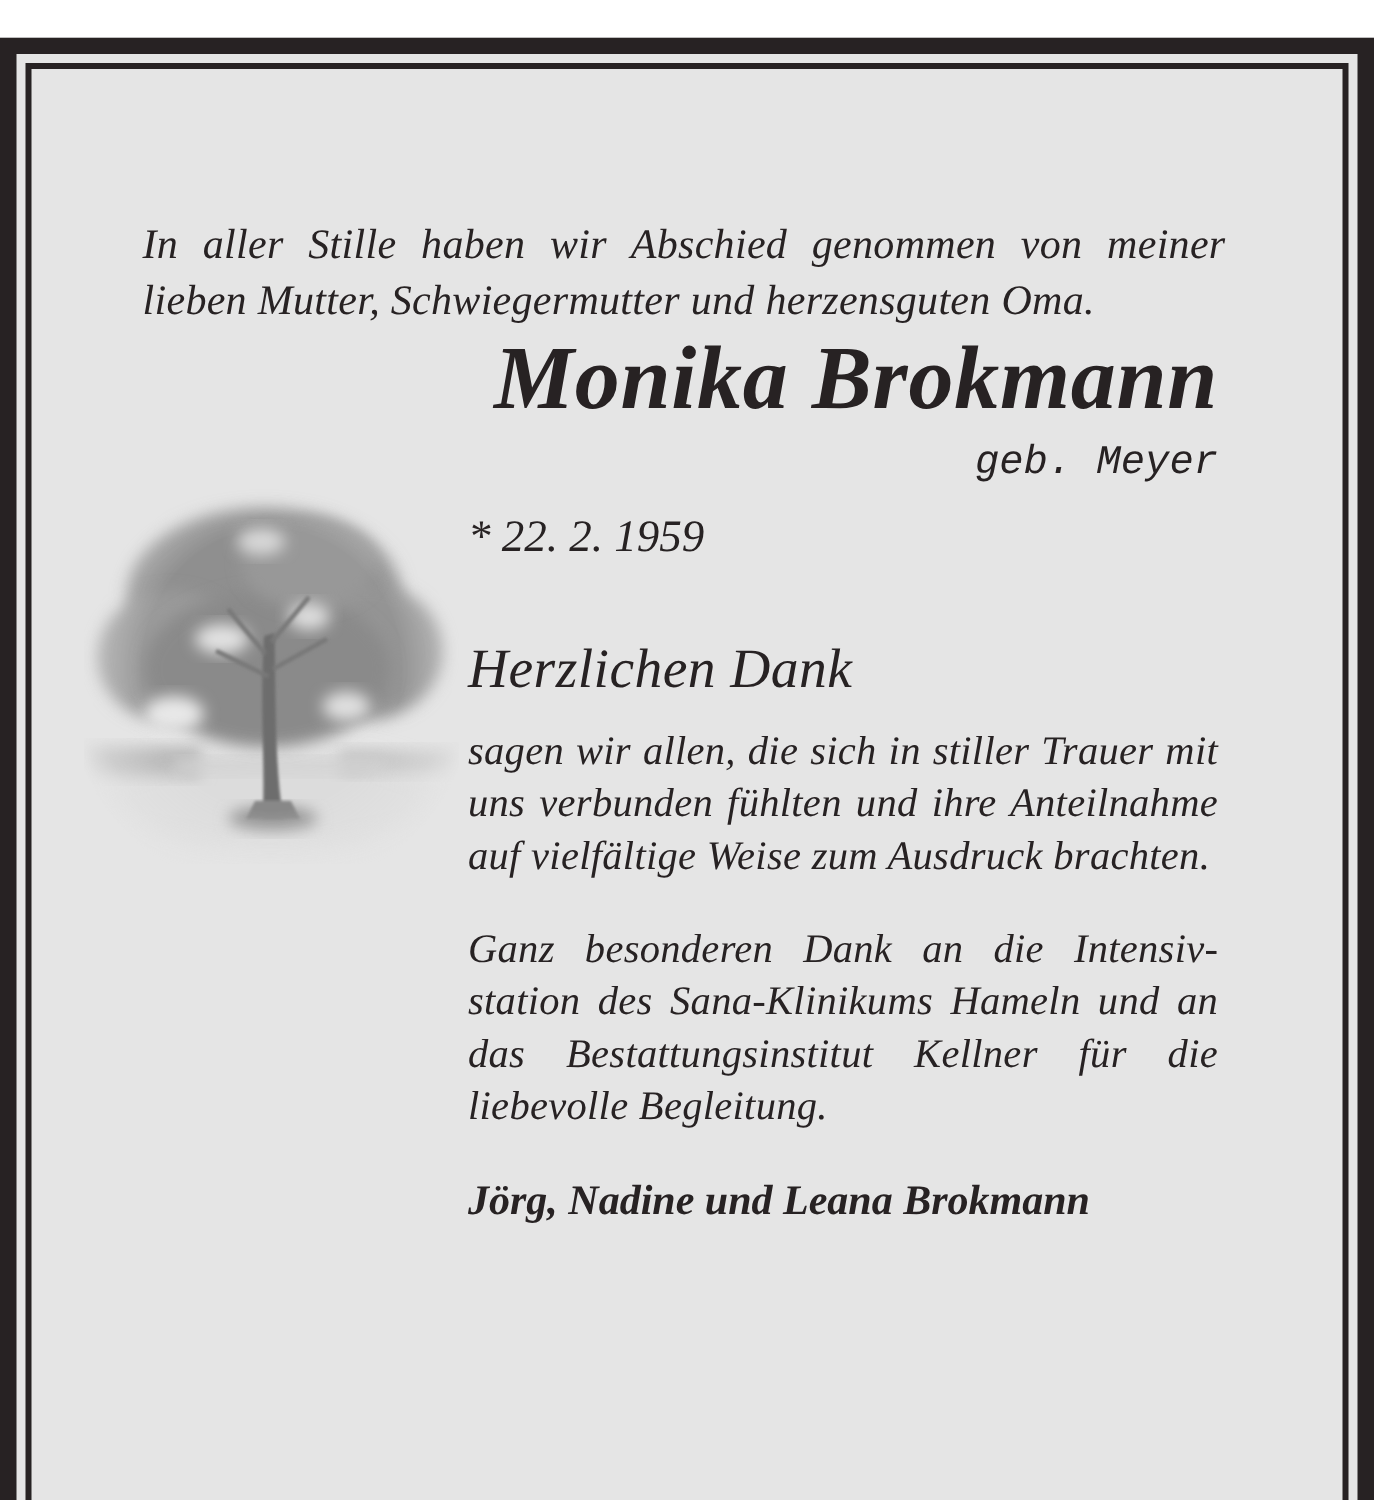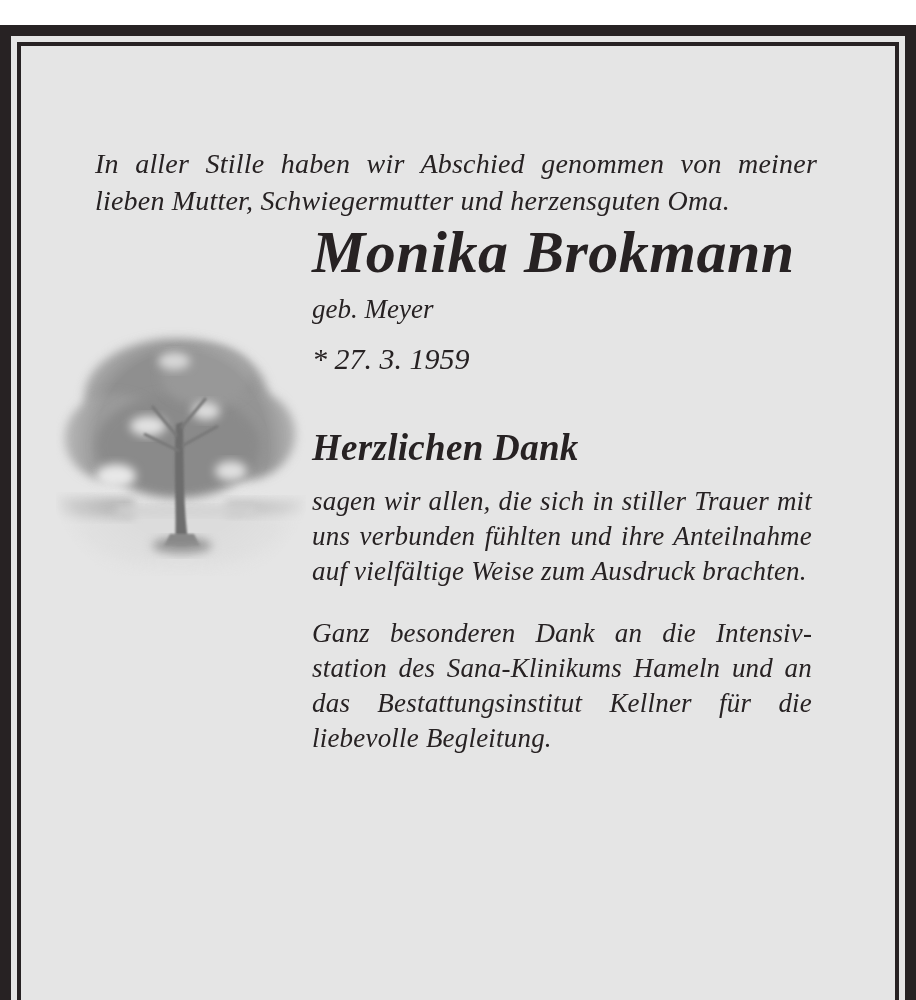--- a/index.html
+++ b/index.html
@@ -57,43 +57,44 @@
     position: absolute;
     left: 312px;
     top: 196px;
     width: 500px;
   }
   .name {
     font-size: 60px;
     line-height: 1.05;
     font-weight: bold;
     font-style: italic;
-    text-align: left;
+    text-align: right;
     white-space: nowrap;
     letter-spacing: 0.5px;
   }
   .maiden {
     margin-top: 10px;
     font-size: 27px;
     font-style: italic;
-    text-align: left;
+    text-align: right;
+    font-family: Liberation Mono, monospace;
   }
   .dates {
     margin-top: 17px;
     display: flex;
     justify-content: space-between;
     font-size: 30px;
     font-style: italic;
     padding-right: 8px;
   }
   .thanks-heading {
     margin-top: 51px;
     font-size: 37px;
     line-height: 1.15;
-    font-weight: bold;
+    font-weight: normal;
     font-style: italic;
     letter-spacing: 0.3px;
   }
   .para {
     margin-top: 14px;
     font-size: 27px;
     line-height: 35px;
     font-style: italic;
     text-align: justify;
     hyphens: manual;
@@ -178,26 +179,27 @@
         </g>
       </svg>
     </div>
 
     <div class="right-col">
       <div class="name">Monika Brokmann</div>
 
       <div class="maiden">geb. Meyer</div>
 
       <div class="dates">
-        <span>* 27. 3. 1959</span>
+        <span>* 22. 2. 1959</span>
       </div>
 
       <div class="thanks-heading">Herzlichen Dank</div>
 
       <p class="para">sagen wir allen, die sich in stiller Trauer mit uns verbunden fühlten und ihre Anteilnahme auf vielfältige Weise zum Ausdruck brachten.</p>
 
       <p class="para">Ganz besonderen Dank an die Intensiv­station des Sana-Klinikums Hameln und an das Bestattungsinstitut Kellner für die liebevolle Begleitung.</p>
 
+      <div class="signature">Jörg, Nadine und Leana Brokmann</div>
     </div>
 
 
   </div>
 </div>
 
 </body></html>

